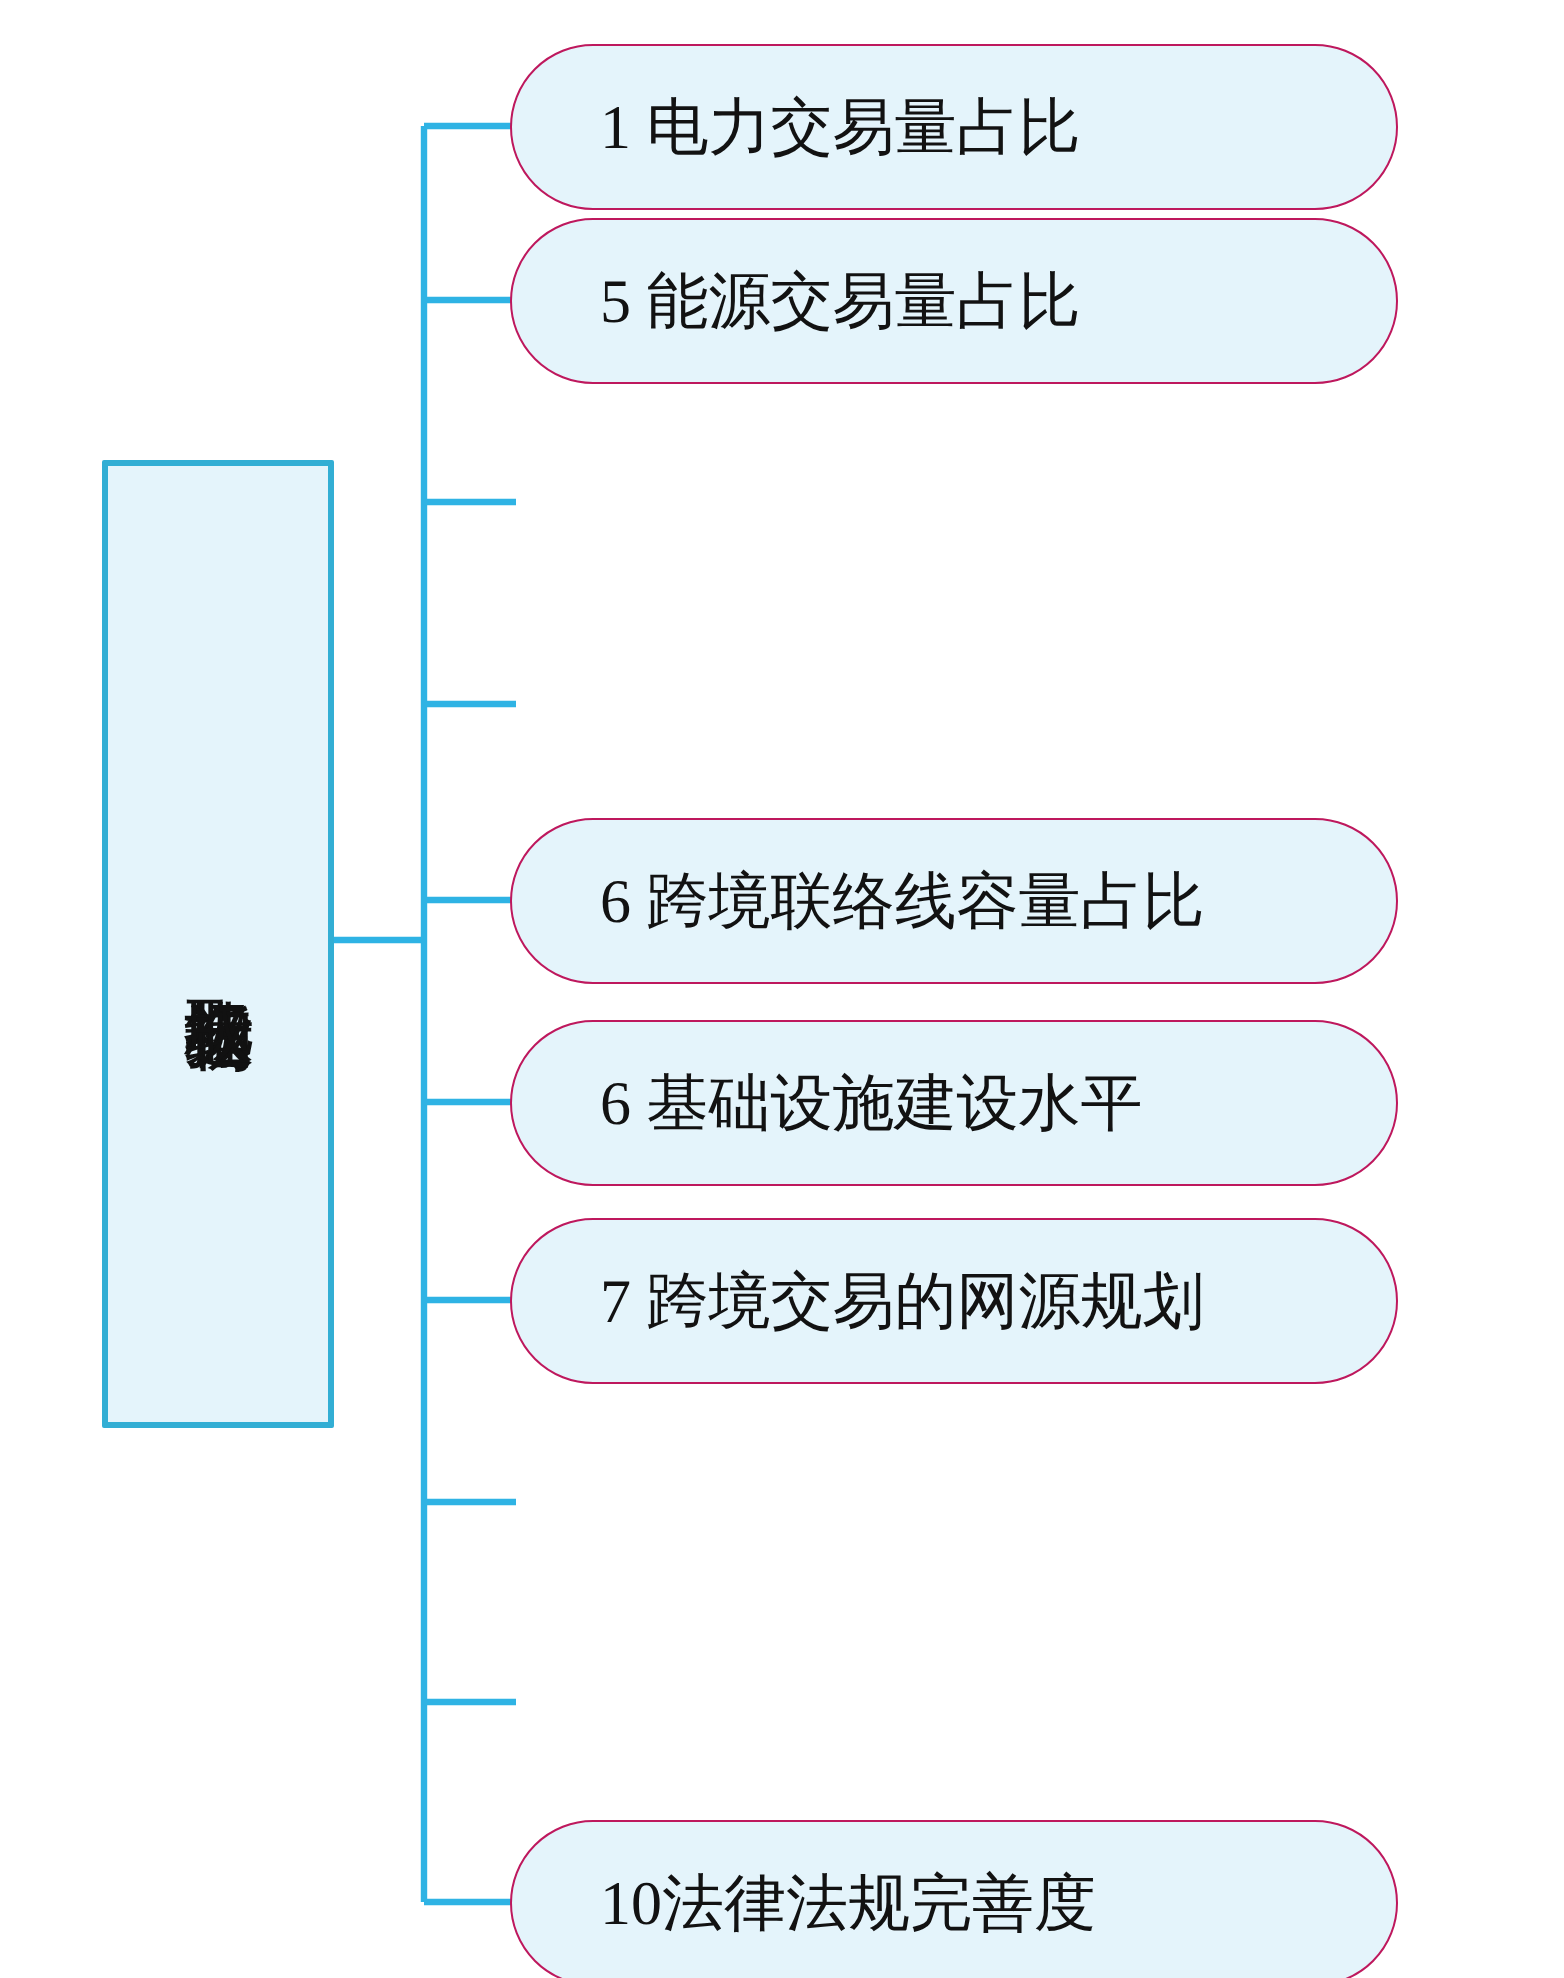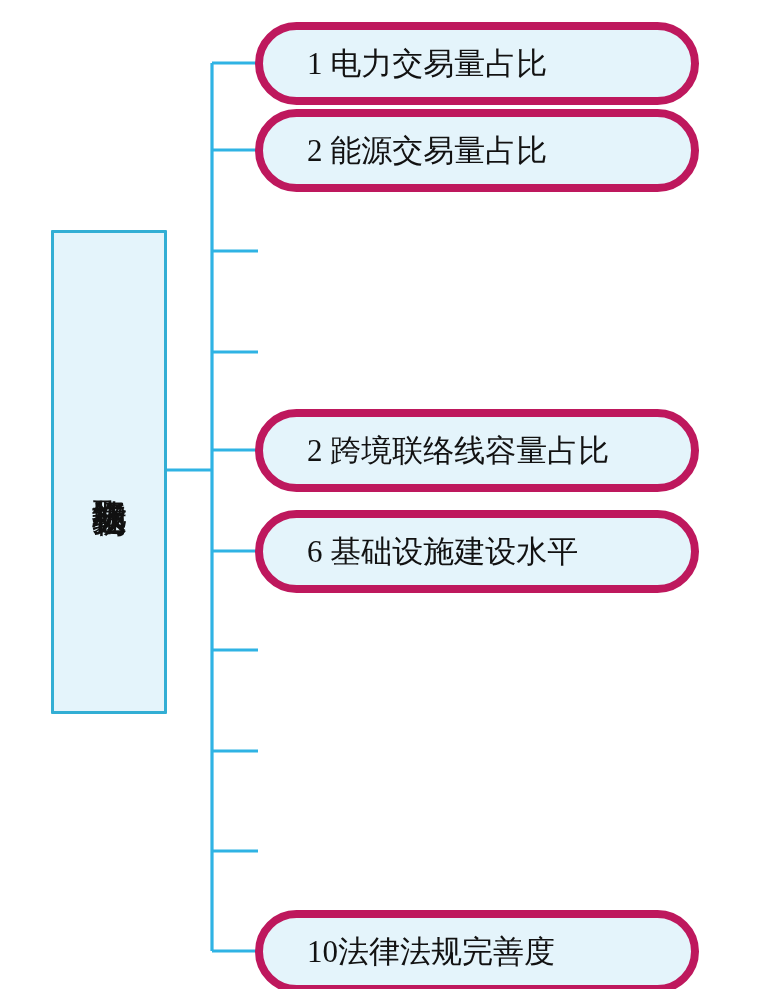--- a/index.html
+++ b/index.html
@@ -52,21 +52,21 @@
     font-family: "Liberation Serif", "DejaVu Serif", serif;
   }
   
   .leaf-node {
     position: absolute;
     left: 255px;
     width: 444px;
     height: 83px;
     box-sizing: border-box;
     background: #e4f4fb;
-    border: 8px solid #be185d;
+    border: 1px solid #be185d;
     border-radius: 42px;
     display: flex;
     align-items: center;
   }
   .leaf-label {
     font-size: 31px;
     color: #121212;
     padding-left: 44px;
     white-space: nowrap;
     font-family: "Liberation Serif", "DejaVu Serif", serif;
@@ -98,25 +98,28 @@
   </svg>
 
   <div class="root-node">
     <span class="root-label">初级指标选取</span>
   </div>
 
   <div class="leaf-node" style="top:22px">
     <span class="leaf-label">1 电力交易量占比</span>
   </div>
   <div class="leaf-node" style="top:109px">
-    <span class="leaf-label">2 能源交易量占比</span>
+    <span class="leaf-label">5 能源交易量占比</span>
   </div>
   <div class="leaf-node" style="top:409px">
-    <span class="leaf-label">2 跨境联络线容量占比</span>
+    <span class="leaf-label">6 跨境联络线容量占比</span>
   </div>
   <div class="leaf-node" style="top:510px">
     <span class="leaf-label">6 基础设施建设水平</span>
+  </div>
+  <div class="leaf-node" style="top:609px">
+    <span class="leaf-label">7 跨境交易的网源规划</span>
   </div>
   <div class="leaf-node" style="top:910px">
     <span class="leaf-label">10法律法规完善度</span>
   </div>
 
 </div>
 
 </body></html>

